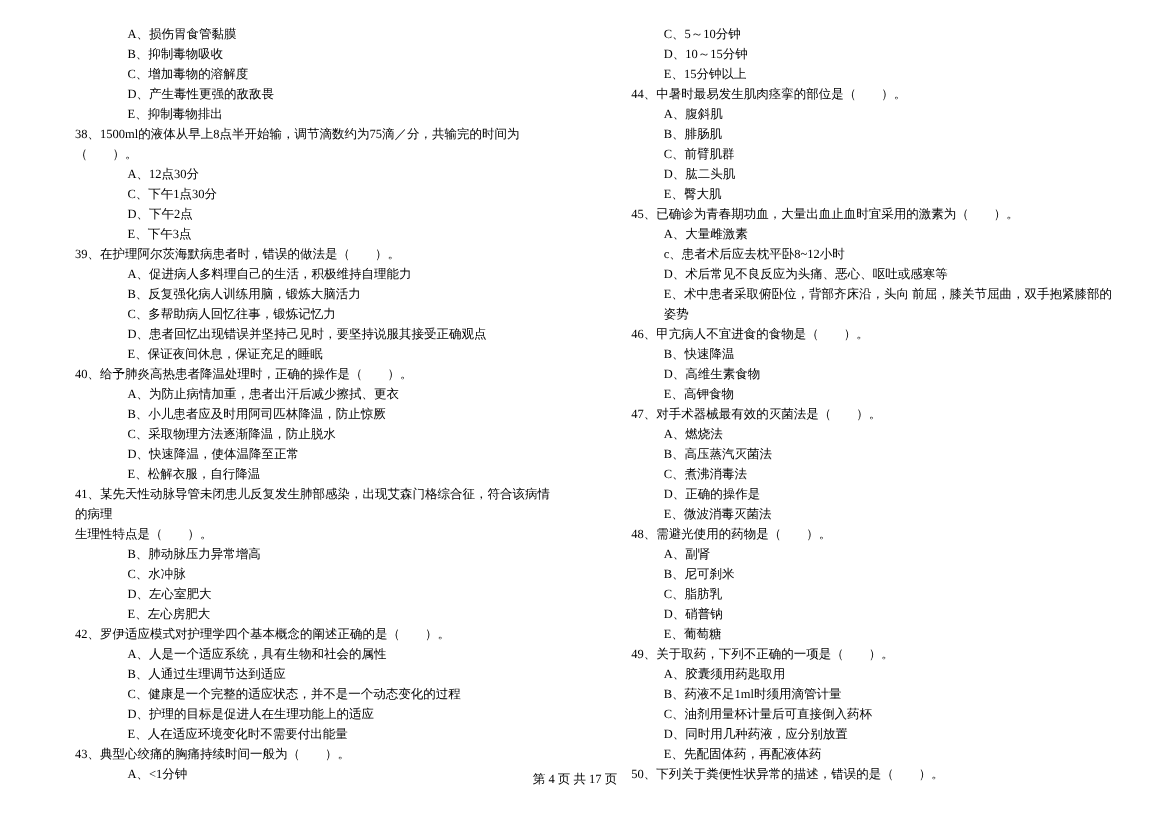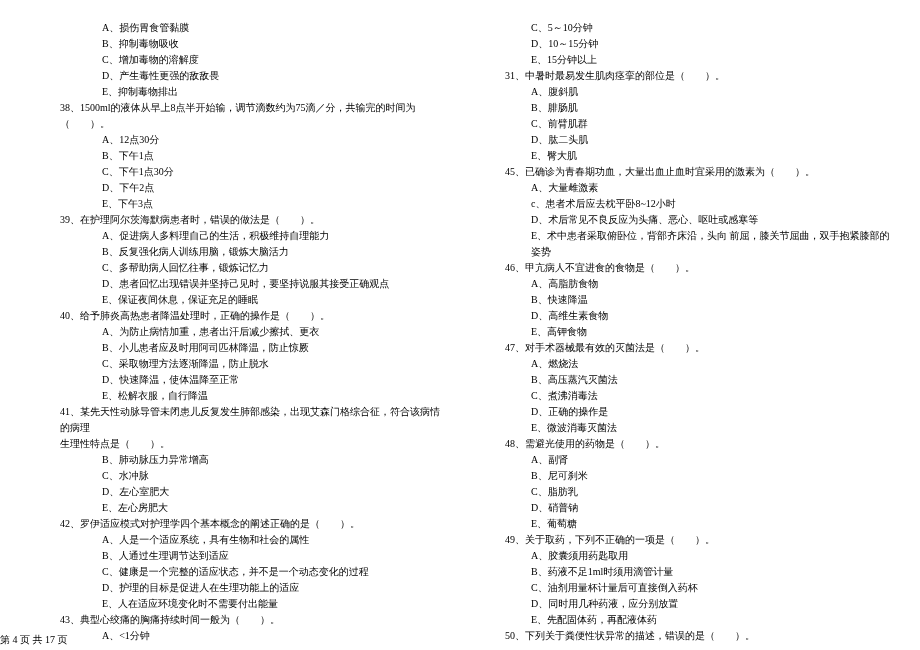--- a/index.html
+++ b/index.html
@@ -29,41 +29,40 @@
       padding-left: 56px;
     }
     .question-flat {
       padding-left: 30px;
     }
     .sub-text {
       padding-left: 30px;
     }
     .footer {
       position: absolute;
-      bottom: 3px;
+      bottom: 20px;
       width: 100%;
       left: 0;
-      text-align: left;
+      text-align: center;
       font-size: 10px;
     }
   </style>
 </head>
 <body>
 
 <div class="page">
   <div class="column">
     <div class="option">A、损伤胃食管黏膜</div>
     <div class="option">B、抑制毒物吸收</div>
     <div class="option">C、增加毒物的溶解度</div>
     <div class="option">D、产生毒性更强的敌敌畏</div>
     <div class="option">E、抑制毒物排出</div>
 
     <div class="question-flat">38、1500ml的液体从早上8点半开始输，调节滴数约为75滴／分，共输完的时间为（　　）。</div>
     <div class="option">A、12点30分</div>
-    <div class="option">B、下午1点</div>
     <div class="option">C、下午1点30分</div>
     <div class="option">D、下午2点</div>
     <div class="option">E、下午3点</div>
 
     <div class="question-flat">39、在护理阿尔茨海默病患者时，错误的做法是（　　）。</div>
     <div class="option">A、促进病人多料理自己的生活，积极维持自理能力</div>
     <div class="option">B、反复强化病人训练用脑，锻炼大脑活力</div>
     <div class="option">C、多帮助病人回忆往事，锻炼记忆力</div>
     <div class="option">D、患者回忆出现错误并坚持己见时，要坚持说服其接受正确观点</div>
     <div class="option">E、保证夜间休息，保证充足的睡眠</div>
@@ -92,35 +91,34 @@
     <div class="question-flat">43、典型心绞痛的胸痛持续时间一般为（　　）。</div>
     <div class="option">A、&lt;1分钟</div>
 
   </div>
 
   <div class="column">
     <div class="option-b">C、5～10分钟</div>
     <div class="option-b">D、10～15分钟</div>
     <div class="option-b">E、15分钟以上</div>
 
-    <div class="question-flat">31、中暑时最易发生肌肉痉挛的部位是（　　）。</div>
+    <div class="question-flat">44、中暑时最易发生肌肉痉挛的部位是（　　）。</div>
     <div class="option-b">A、腹斜肌</div>
     <div class="option-b">B、腓肠肌</div>
     <div class="option-b">C、前臂肌群</div>
     <div class="option-b">D、肱二头肌</div>
     <div class="option-b">E、臀大肌</div>
 
     <div class="question-flat">45、已确诊为青春期功血，大量出血止血时宜采用的激素为（　　）。</div>
     <div class="option-b">A、大量雌激素</div>
     <div class="option-b">c、患者术后应去枕平卧8~12小时</div>
     <div class="option-b">D、术后常见不良反应为头痛、恶心、呕吐或感寒等</div>
     <div class="option-b">E、术中患者采取俯卧位，背部齐床沿，头向 前屈，膝关节屈曲，双手抱紧膝部的姿势</div>
 
     <div class="question-flat">46、甲亢病人不宜进食的食物是（　　）。</div>
-    <div class="option-b">A、高脂肪食物</div>
     <div class="option-b">B、快速降温</div>
     <div class="option-b">D、高维生素食物</div>
     <div class="option-b">E、高钾食物</div>
 
     <div class="question-flat">47、对手术器械最有效的灭菌法是（　　）。</div>
     <div class="option-b">A、燃烧法</div>
     <div class="option-b">B、高压蒸汽灭菌法</div>
     <div class="option-b">C、煮沸消毒法</div>
     <div class="option-b">D、正确的操作是</div>
     <div class="option-b">E、微波消毒灭菌法</div>

